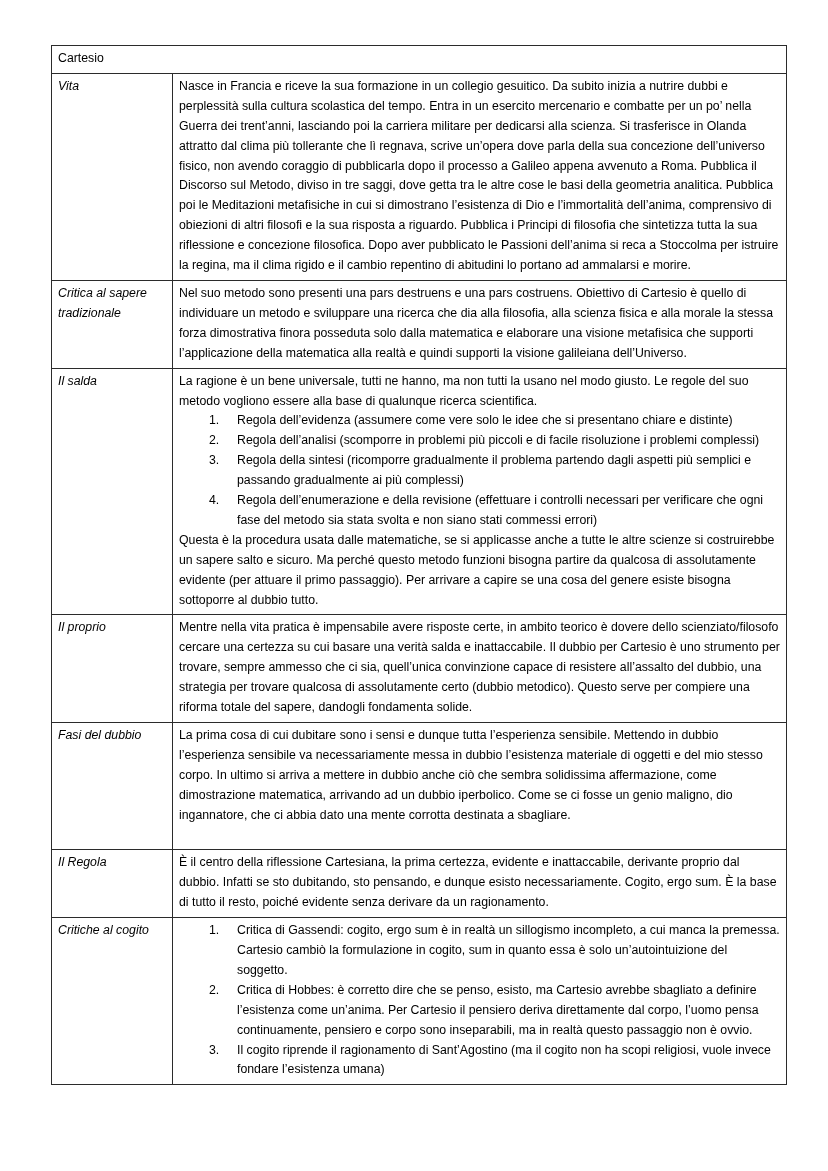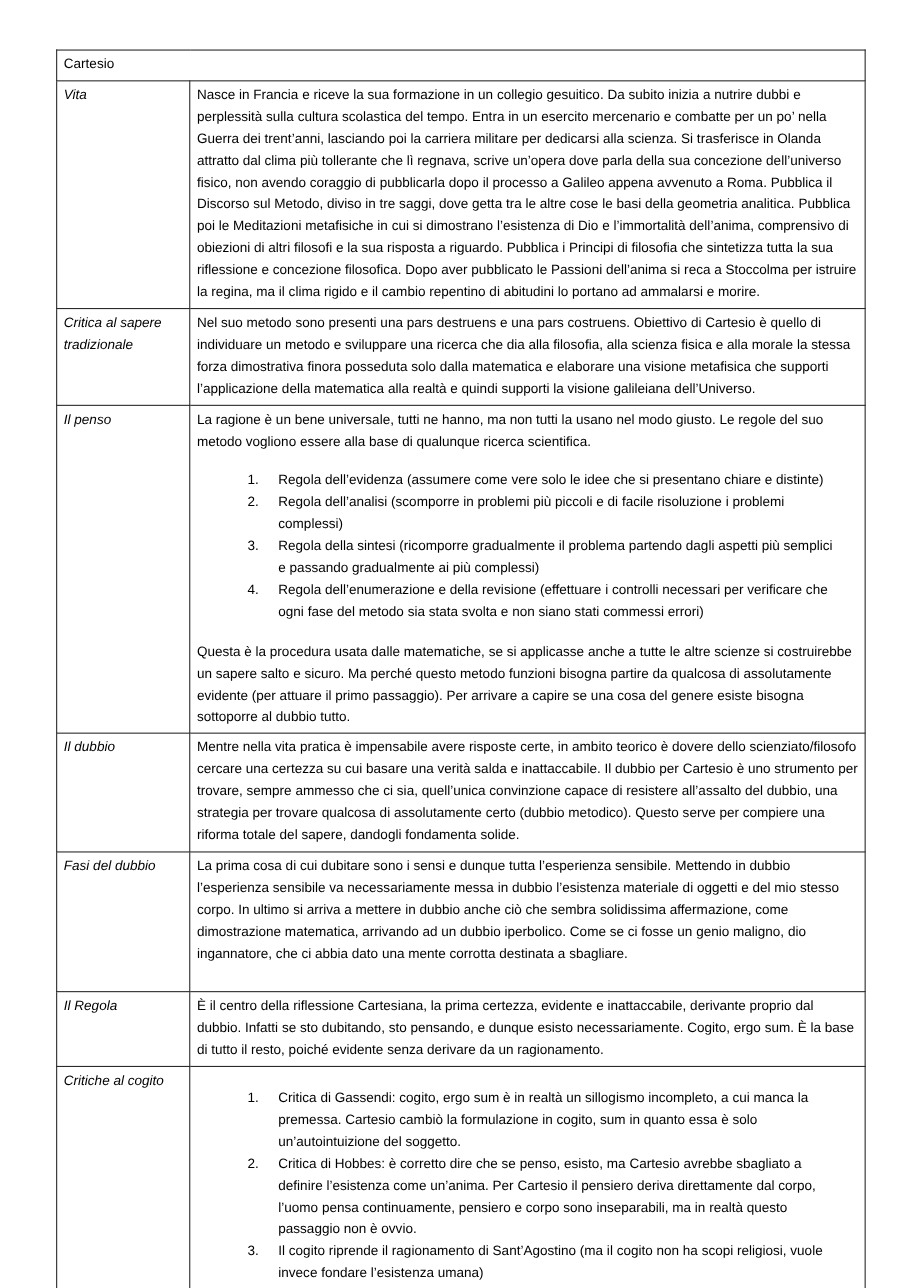--- a/index.html
+++ b/index.html
@@ -55,21 +55,21 @@
     font-style: italic;
   }
   td.row-body { padding-left: 7px; padding-right: 7px; }
 
   td.row-body p {
     margin: 0;
   }
 
   
   ol.num-list {
-    margin: 16px;
+    margin: 0;
     padding: 0;
     list-style: none;
     counter-reset: item;
   }
   ol.num-list > li {
     counter-increment: item;
     position: relative;
     padding-left: 58px;
     margin: 0;
   }
@@ -104,34 +104,34 @@
             <p>Nasce in Francia e riceve la sua formazione in un collegio gesuitico. Da subito inizia a nutrire dubbi e perplessità sulla cultura scolastica del tempo. Entra in un esercito mercenario e combatte per un po’ nella Guerra dei trent’anni, lasciando poi la carriera militare per dedicarsi alla scienza. Si trasferisce in Olanda attratto dal clima più tollerante che lì regnava, scrive un’opera dove parla della sua concezione dell’universo fisico, non avendo coraggio di pubblicarla dopo il processo a Galileo appena avvenuto a Roma. Pubblica il Discorso sul Metodo, diviso in tre saggi, dove getta tra le altre cose le basi della geometria analitica. Pubblica poi le Meditazioni metafisiche in cui si dimostrano l’esistenza di Dio e l’immortalità dell’anima, comprensivo di obiezioni di altri filosofi e la sua risposta a riguardo. Pubblica i Principi di filosofia che sintetizza tutta la sua riflessione e concezione filosofica. Dopo aver pubblicato le Passioni dell’anima si reca a Stoccolma per istruire la regina, ma il clima rigido e il cambio repentino di abitudini lo portano ad ammalarsi e morire.</p>
           </td>
         </tr>
         <tr>
           <td class="row-label">Critica al sapere tradizionale</td>
           <td class="row-body">
             <p>Nel suo metodo sono presenti una pars destruens e una pars costruens. Obiettivo di Cartesio è quello di individuare un metodo e sviluppare una ricerca che dia alla filosofia, alla scienza fisica e alla morale la stessa forza dimostrativa finora posseduta solo dalla matematica e elaborare una visione metafisica che supporti l’applicazione della matematica alla realtà e quindi supporti la visione galileiana dell’Universo.</p>
           </td>
         </tr>
         <tr>
-          <td class="row-label">Il penso</td>
+          <td class="row-label">Il salda</td>
           <td class="row-body">
             <p>La ragione è un bene universale, tutti ne hanno, ma non tutti la usano nel modo giusto. Le regole del suo metodo vogliono essere alla base di qualunque ricerca scientifica.</p>
             <ol class="num-list">
               <li>Regola dell’evidenza (assumere come vere solo le idee che si presentano chiare e distinte)</li>
               <li>Regola dell’analisi (scomporre in problemi più piccoli e di facile risoluzione i problemi complessi)</li>
               <li>Regola della sintesi (ricomporre gradualmente il problema partendo dagli aspetti più semplici e passando gradualmente ai più complessi)</li>
               <li>Regola dell’enumerazione e della revisione (effettuare i controlli necessari per verificare che ogni fase del metodo sia stata svolta e non siano stati commessi errori)</li>
             </ol>
             <p>Questa è la procedura usata dalle matematiche, se si applicasse anche a tutte le altre scienze si costruirebbe un sapere salto e sicuro. Ma perché questo metodo funzioni bisogna partire da qualcosa di assolutamente evidente (per attuare il primo passaggio). Per arrivare a capire se una cosa del genere esiste bisogna sottoporre al dubbio tutto.</p>
           </td>
         </tr>
         <tr>
-          <td class="row-label">Il dubbio</td>
+          <td class="row-label">Il proprio</td>
           <td class="row-body">
             <p>Mentre nella vita pratica è impensabile avere risposte certe, in ambito teorico è dovere dello scienziato/filosofo cercare una certezza su cui basare una verità salda e inattaccabile. Il dubbio per Cartesio è uno strumento per trovare, sempre ammesso che ci sia, quell’unica convinzione capace di resistere all’assalto del dubbio, una strategia per trovare qualcosa di assolutamente certo (dubbio metodico). Questo serve per compiere una riforma totale del sapere, dandogli fondamenta solide.</p>
           </td>
         </tr>
         <tr>
           <td class="row-label">Fasi del dubbio</td>
           <td class="row-body">
             <p>La prima cosa di cui dubitare sono i sensi e dunque tutta l’esperienza sensibile. Mettendo in dubbio l’esperienza sensibile va necessariamente messa in dubbio l’esistenza materiale di oggetti e del mio stesso corpo. In ultimo si arriva a mettere in dubbio anche ciò che sembra solidissima affermazione, come dimostrazione matematica, arrivando ad un dubbio iperbolico. Come se ci fosse un genio maligno, dio ingannatore, che ci abbia dato una mente corrotta destinata a sbagliare.</p>
             <span class="spacer-line"></span>
           </td>

